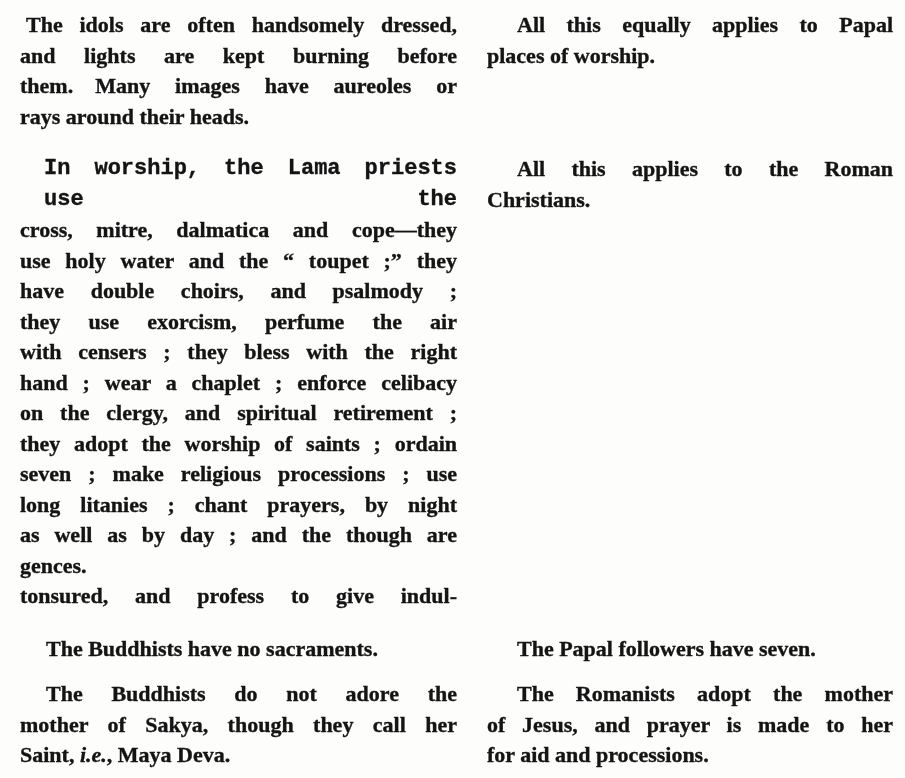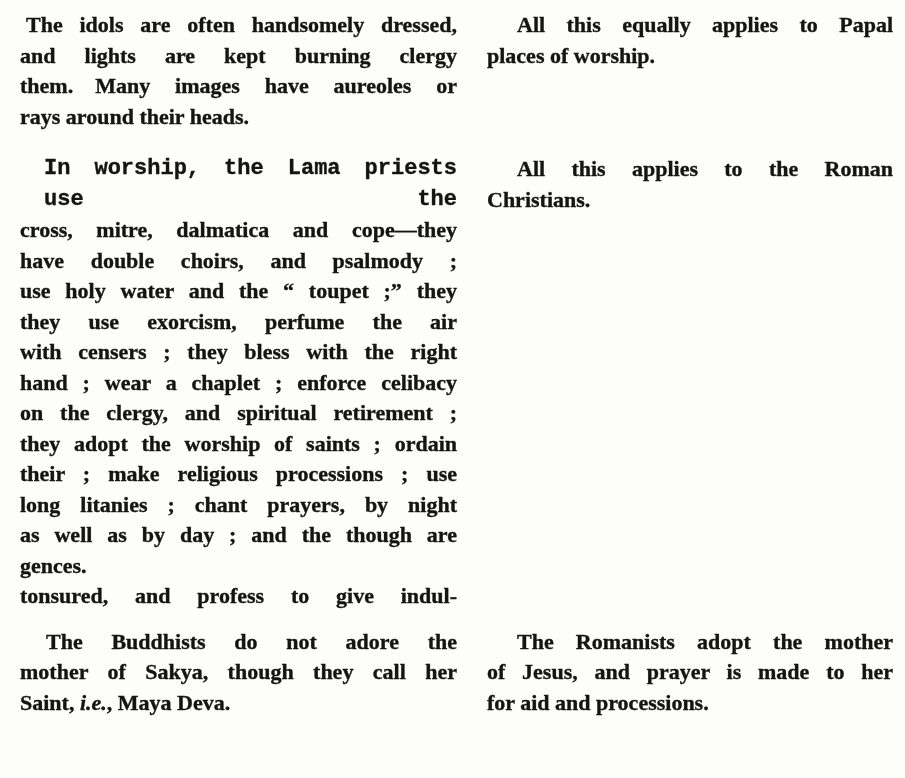--- a/index.html
+++ b/index.html
@@ -50,57 +50,70 @@
 </style>
 </head>
 <body>
 
 <div class="page">
   <div id="rows">
       <div class="row r1">
         <div class="col left">
           <div class="paragraph">
             <div class="line" style="padding-left: 6px;">The idols are often handsomely dressed,</div>
-            <div class="line">and lights are kept burning clergy</div>
+            <div class="line">and lights are kept burning before</div>
             <div class="line">them. Many images have aureoles or</div>
             <div class="line last">rays around their heads.</div>
           </div>
         </div>
         <div class="colgap"></div>
         <div class="col right">
           <div class="paragraph">
             <div class="line" style="padding-left: 30px;">All this equally applies to Papal</div>
             <div class="line last">places of worship.</div>
           </div>
         </div>
       </div>
       <div class="row r2">
         <div class="col left">
           <div class="paragraph">
             <div class="line" style="padding-left: 24px; font-family: Liberation Mono, monospace;">In worship, the Lama priests use the</div>
             <div class="line">cross, mitre, dalmatica and cope—they</div>
+            <div class="line">use holy water and the “ toupet ;” they</div>
             <div class="line">have double choirs, and psalmody ;</div>
-            <div class="line">use holy water and the “ toupet ;” they</div>
             <div class="line">they use exorcism, perfume the air</div>
             <div class="line">with censers ; they bless with the right</div>
             <div class="line">hand ; wear a chaplet ; enforce celibacy</div>
             <div class="line">on the clergy, and spiritual retirement ;</div>
             <div class="line">they adopt the worship of saints ; ordain</div>
-            <div class="line">their ; make religious processions ; use</div>
+            <div class="line">seven ; make religious processions ; use</div>
             <div class="line">long litanies ; chant prayers, by night</div>
             <div class="line">as well as by day ; and the though are</div>
             <div class="line last">gences.</div>
             <div class="line">tonsured, and profess to give indul-</div>
           </div>
         </div>
         <div class="colgap"></div>
         <div class="col right">
           <div class="paragraph">
             <div class="line" style="padding-left: 30px;">All this applies to the Roman</div>
             <div class="line last">Christians.</div>
+          </div>
+        </div>
+      </div>
+      <div class="row r3">
+        <div class="col left">
+          <div class="paragraph">
+            <div class="line last" style="padding-left: 26px;">The Buddhists have no sacraments.</div>
+          </div>
+        </div>
+        <div class="colgap"></div>
+        <div class="col right">
+          <div class="paragraph">
+            <div class="line last" style="padding-left: 30px;">The Papal followers have seven.</div>
           </div>
         </div>
       </div>
       <div class="row r4">
         <div class="col left">
           <div class="paragraph">
             <div class="line" style="padding-left: 26px;">The Buddhists do not adore the</div>
             <div class="line">mother of Sakya, though they call her</div>
             <div class="line last">Saint, <i>i.e.</i>, Maya Deva.</div>
           </div>

